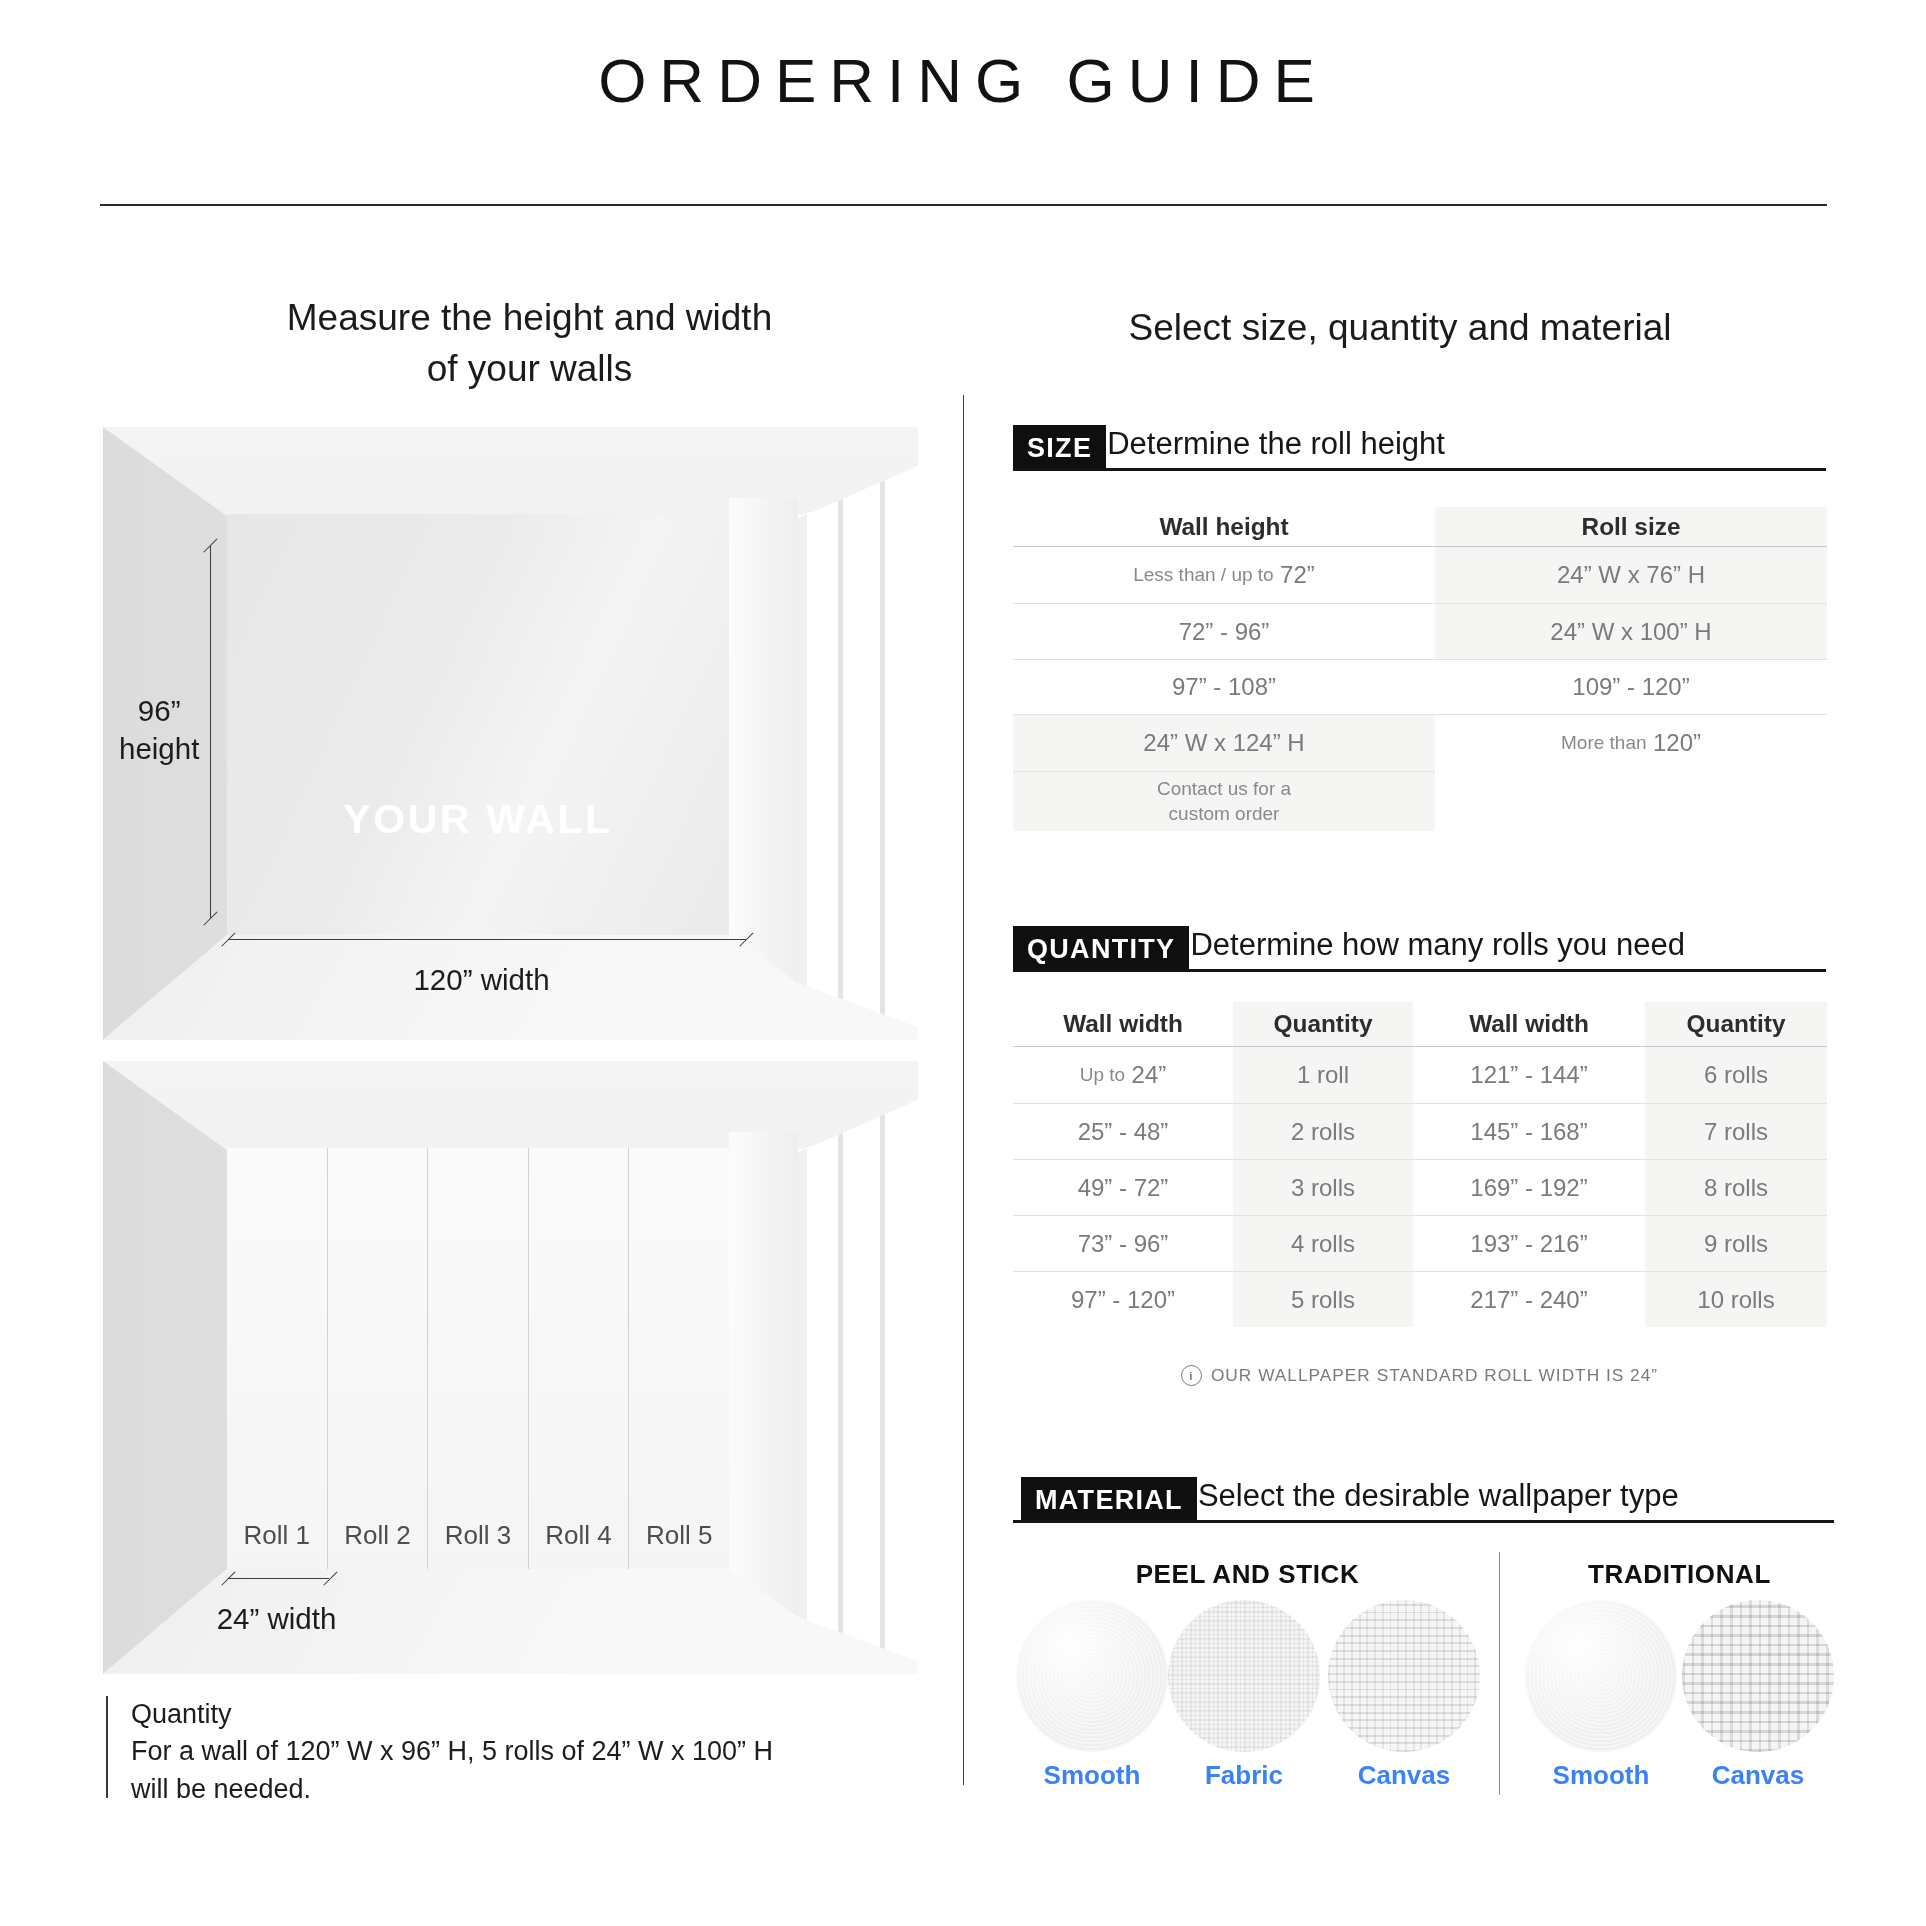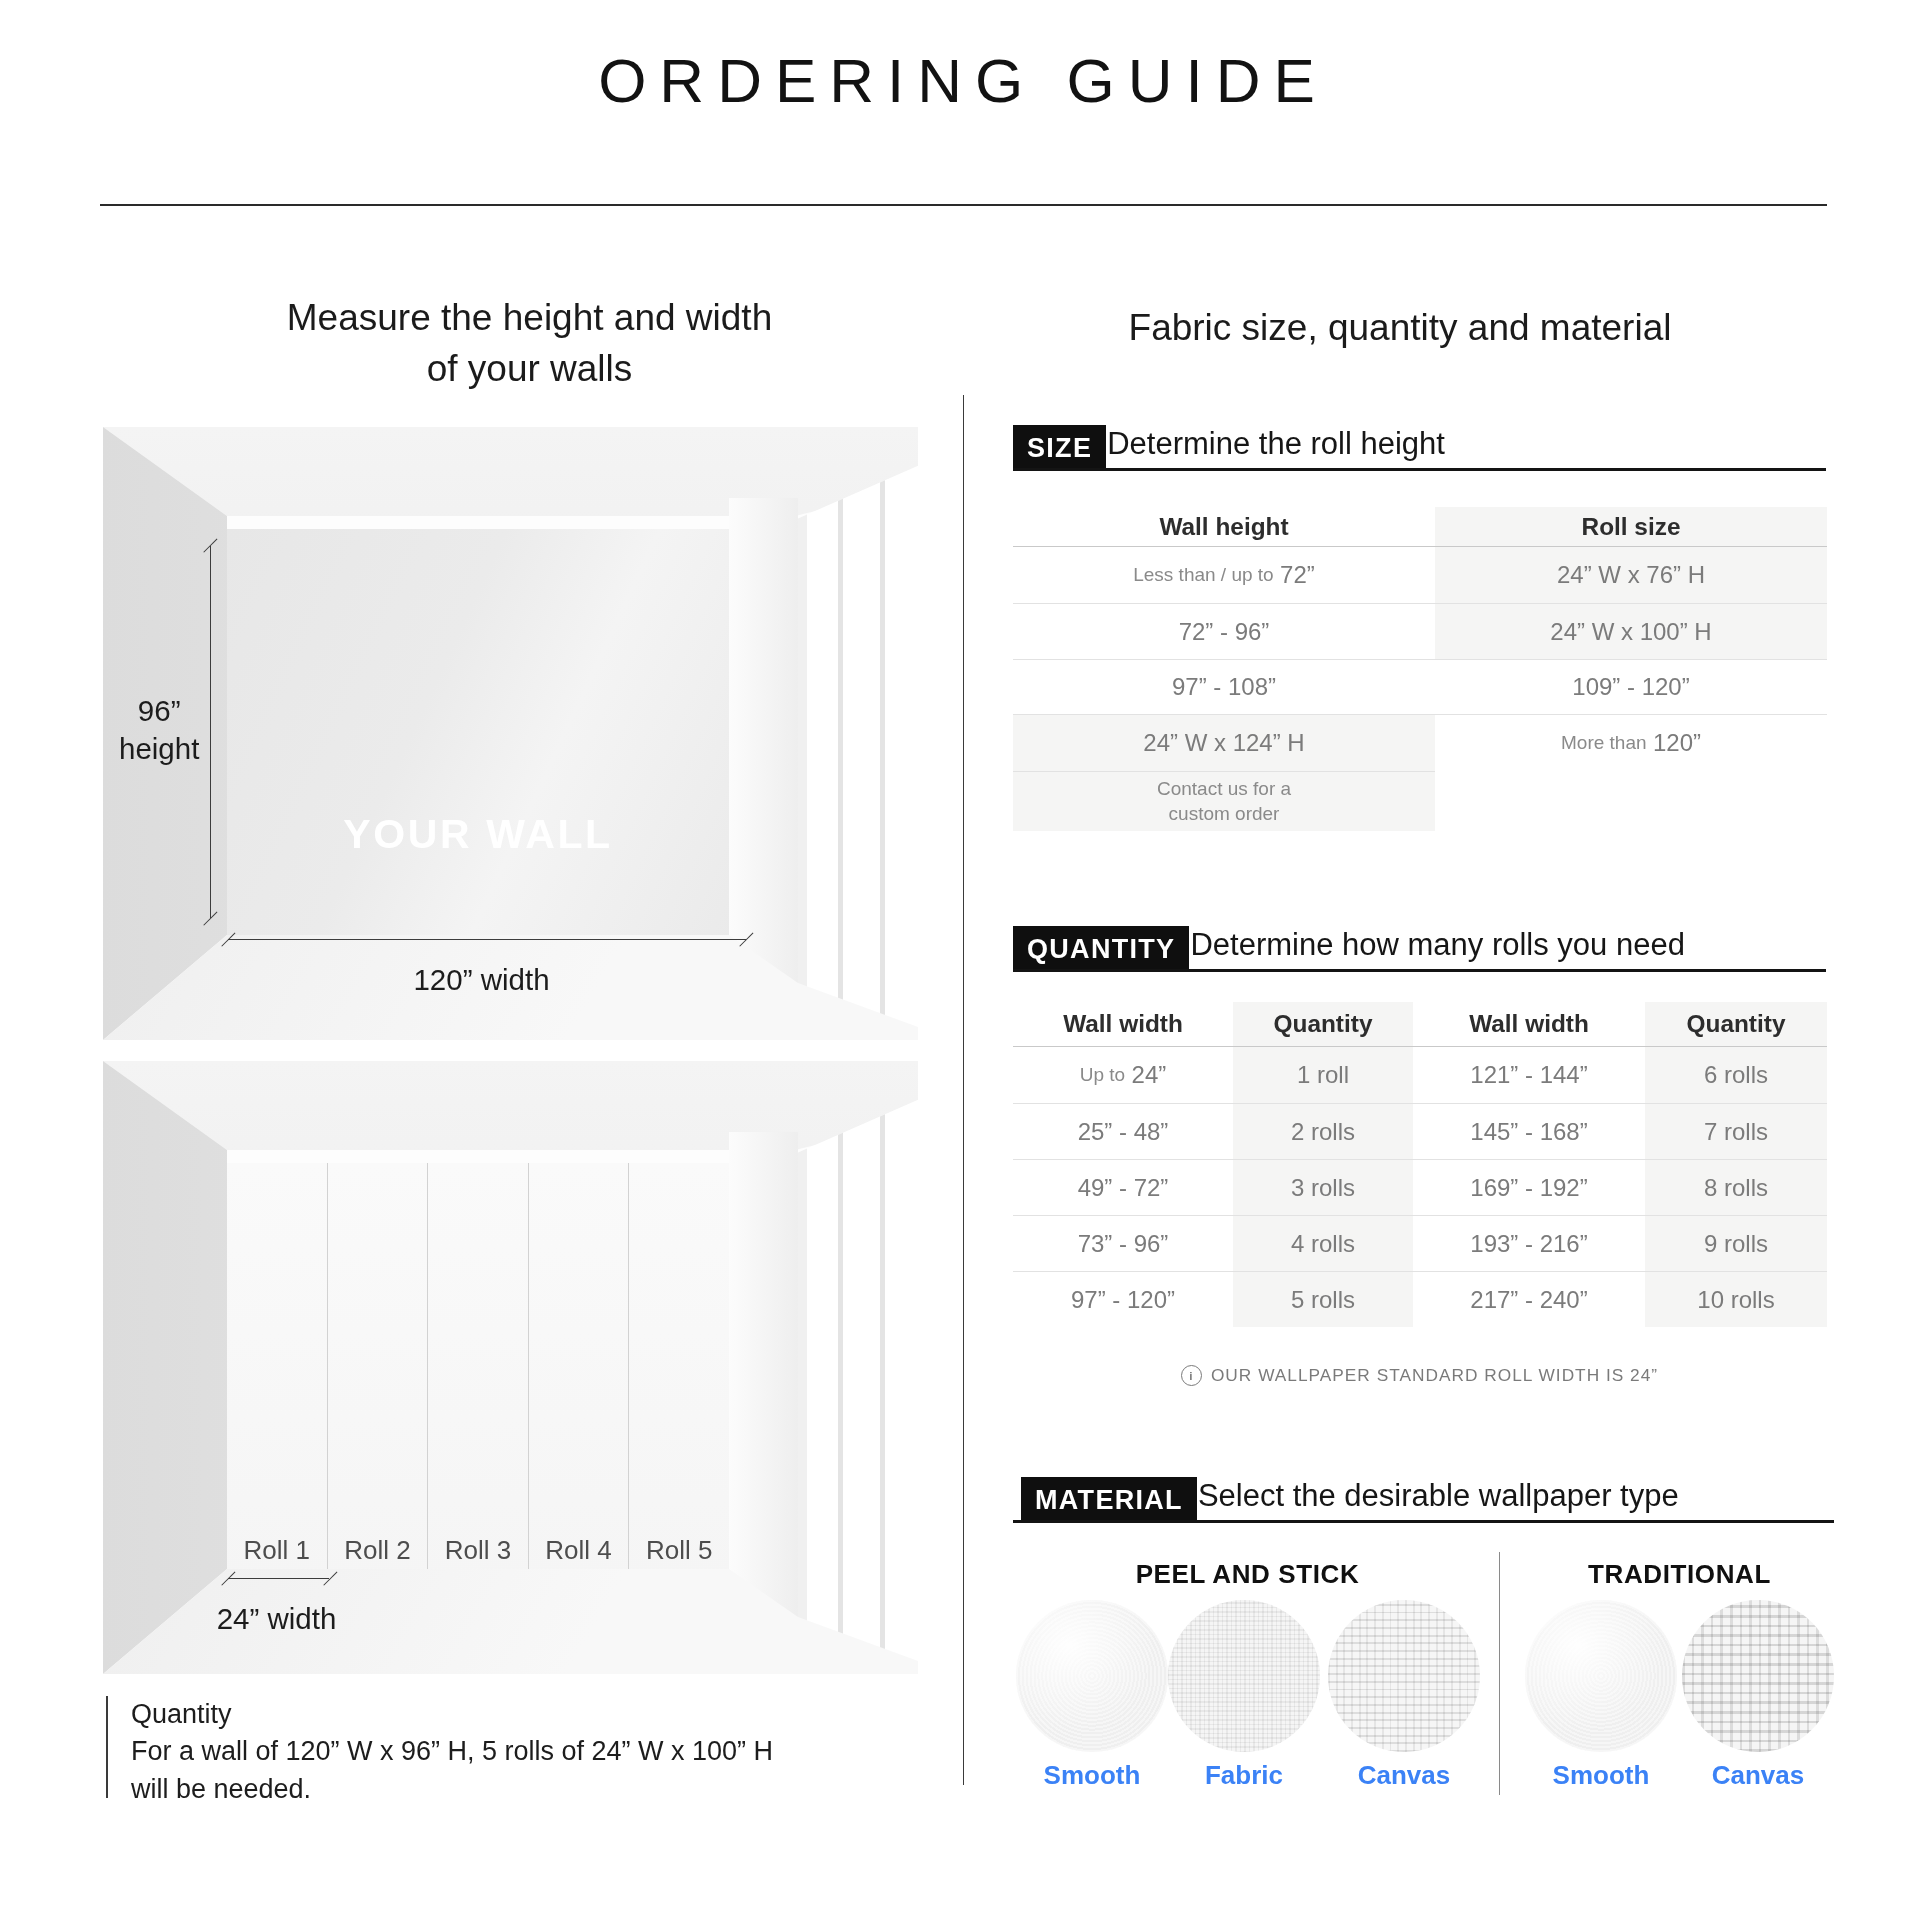--- a/index.html
+++ b/index.html
@@ -48,21 +48,21 @@
              repeating-linear-gradient(90deg, rgba(0,0,0,.07) 0 1.9px, transparent 1.9px 7.7px), #f6f6f6;}
   .sw-canvas2{background:repeating-linear-gradient(0deg, rgba(0,0,0,.13) 0 2.6px, transparent 2.6px 9.6px),
               repeating-linear-gradient(90deg, rgba(0,0,0,.10) 0 2.6px, transparent 2.6px 9.6px), #f5f5f5;}
   .sw-label{position:absolute;width:152px;text-align:center;font-size:26px;font-weight:700;color:#3b82f6;}
   
   .room{position:absolute;left:103px;width:815px;height:613px;background:#fdfdfd;overflow:hidden;}
   .ceiling{position:absolute;inset:0;background:linear-gradient(to bottom,#f4f4f4,#e5e5e5);
            clip-path:polygon(0px 0px,815px 0px,815px 59px,692px 89px,124px 89px);}
   .left-wall{position:absolute;inset:0;background:linear-gradient(to right,#dcdcdc,#ececec);
              clip-path:polygon(0px 0px,124px 89px,124px 508px,0px 613px);}
-  .back-wall{position:absolute;left:124px;top:102px;width:502px;height:421px;
+  .back-wall{position:absolute;left:124px;top:87px;width:502px;height:421px;
              background:linear-gradient(115deg,#e7e7e7 0%,#ebebeb 40%,#f4f4f4 62%,#eaeaea 100%);}
   .pillar{position:absolute;left:626px;top:71px;width:69px;height:494px;
           background:linear-gradient(to right,#fcfcfc,#eeeeee);}
   .window{position:absolute;left:695px;top:27px;width:120px;height:586px;background:#ffffff;
           clip-path:polygon(0% 11%,100% 2%,100% 100%,0% 94%);}
   .window-frame{position:absolute;left:0;top:0;bottom:0;width:9px;background:#f0f0f0;}
   .mullion{position:absolute;top:0;bottom:0;width:4.5px;background:#e4e4e4;}
   .floor{position:absolute;inset:0;background:linear-gradient(120deg,#eaeaea,#f8f8f8 70%);
          clip-path:polygon(0px 613px,124px 508px,626px 508px,695px 556px,815px 600px,815px 613px);}
   .wall-label{position:absolute;left:0;top:282px;width:100%;text-align:center;color:#ffffff;
@@ -88,21 +88,21 @@
 <div id="page">
 
   <div class="abs main-title">ORDERING GUIDE</div>
   <div class="abs rule" style="left:100px;top:204px;width:1727px;"></div>
 
   <div class="abs col-heading" style="left:128px;top:292px;width:803px;">
     <div>Measure the height and width</div>
     <div>of your walls</div>
   </div>
 
-  <div class="abs col-heading" style="left:1002px;top:302px;width:796px;">Fabric size, quantity and material</div>
+  <div class="abs col-heading" style="left:1002px;top:302px;width:796px;">Select size, quantity and material</div>
 
   <div class="v-divider" style="left:963px;top:395px;height:1390px;"></div>
 
   <div class="room" style="top:427px;">
     <div class="ceiling"></div>
     <div class="left-wall"></div>
     <div class="back-wall">
       <div class="wall-label">YOUR WALL</div>
     </div>
     <div class="pillar"></div>

